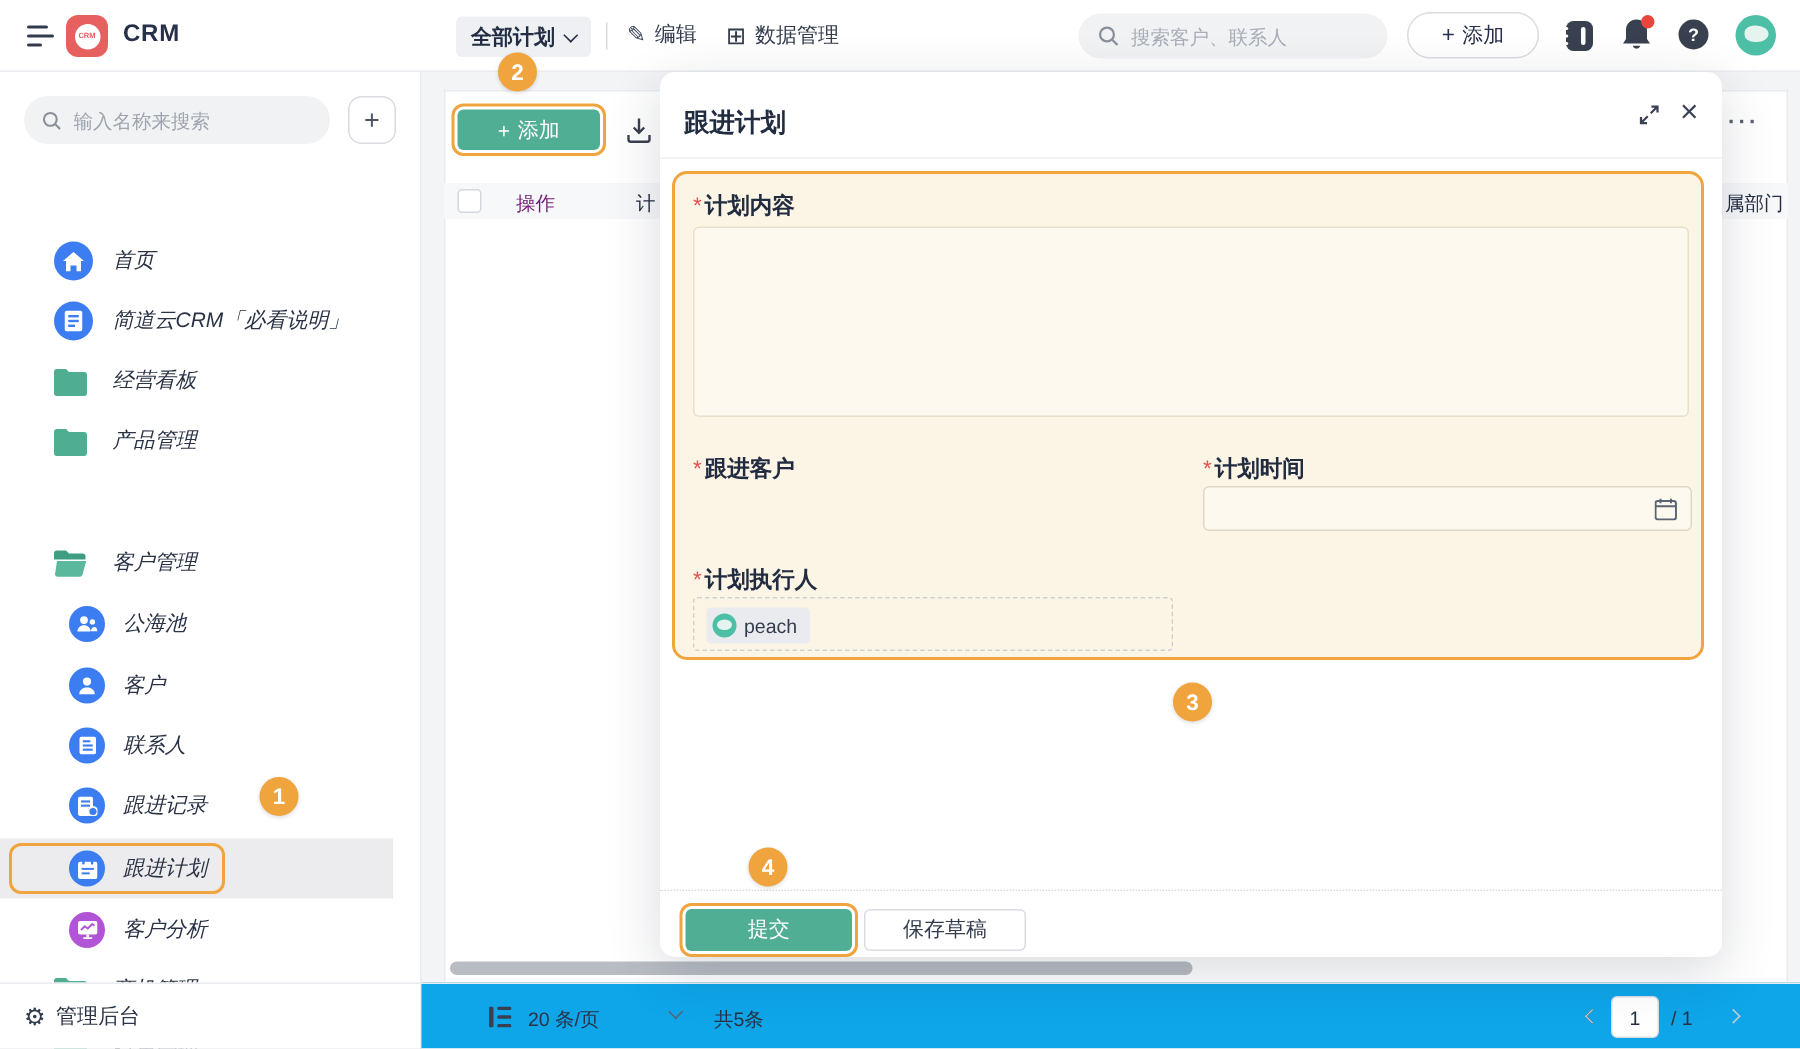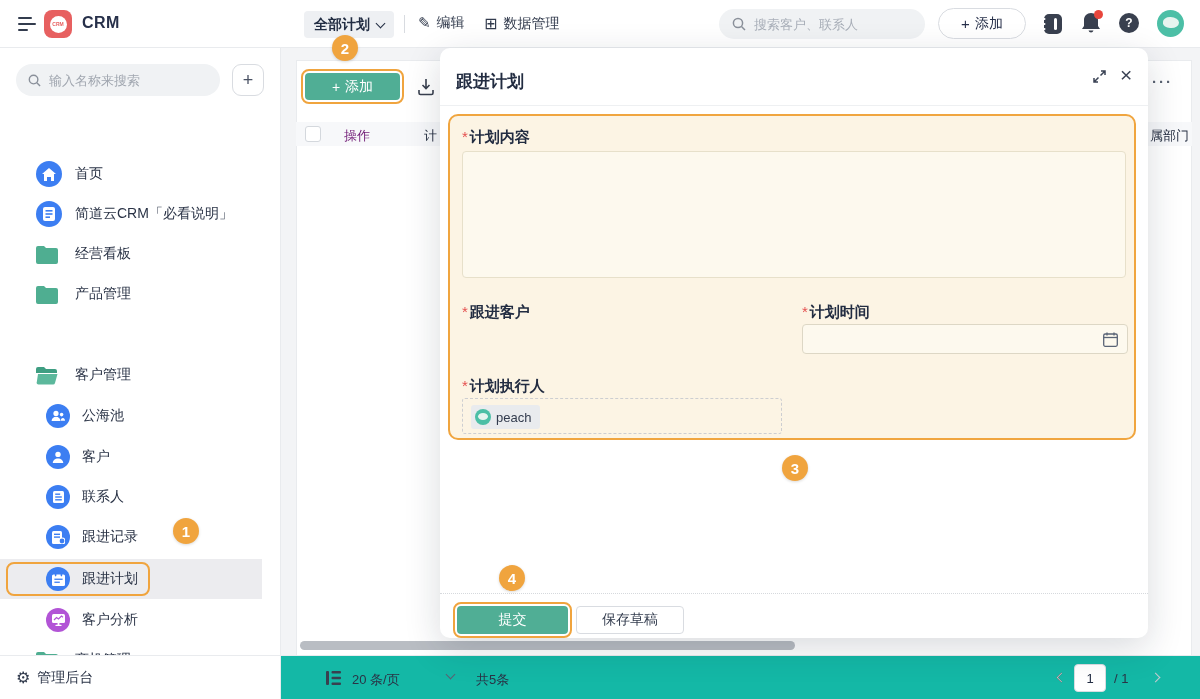--- a/index.html
+++ b/index.html
@@ -26,21 +26,21 @@
   .avatar { width:27px; height:27px; border-radius:50%; background:#4cbfa6; position:relative; overflow:hidden; }
   .avatar:after { content:""; position:absolute; left:6px; top:7px; width:16px; height:11px; background:#e6f4ef; border-radius:50% 60% 55% 50%; }
 
   
   .sidebar { position:absolute; left:0; top:48px; width:280px; height:607px; background:#fff; z-index:2; }
   .vdivider { position:absolute; left:280px; top:48px; width:1px; height:651px; background:#e9ebee; z-index:6; }
   .sb-search { position:absolute; left:16px; top:16px; width:204px; height:32px; border-radius:16px; background:#f0f2f4; display:flex; align-items:center; gap:8px; padding:0 12px; color:#a0a6af; }
   .sb-search input { border:none; outline:none; background:transparent; font-size:13px; width:150px; font-family:inherit; }
   .sb-search input::placeholder { color:#a0a6af; }
   .sb-plus { position:absolute; left:232px; top:16px; width:32px; height:32px; border-radius:9px; border:1px solid #d9dce1; background:#fff; font-size:18px; color:#4a5264; display:flex; align-items:center; justify-content:center; cursor:pointer; }
-  .sb-item { position:absolute; left:0; width:262px; height:40px; display:flex; align-items:center; font-size:14px; color:#2a3346; cursor:pointer; }
+  .sb-item { position:absolute; left:0; width:262px; height:40px; display:flex; align-items:center; font-size:14px; color:#2a3346; cursor:pointer;font-style:italic; }
   .sb-item .txt { position:absolute; left:75px; white-space:nowrap; }
   .sb-item.sub .txt { left:82px; }
   .cicon { position:absolute; left:36px; width:26px; height:26px; border-radius:50%; display:flex; align-items:center; justify-content:center; }
   .sub .cicon { left:46px; width:24px; height:24px; }
   .ficon { position:absolute; left:36px; width:22px; height:19px; }
   .sel-bg { position:absolute; left:0; top:511px; width:262px; height:40px; background:#ececef; }
   .sel-ring { position:absolute; left:6px; top:514px; width:144px; height:34px; border:2px solid #f0a43e; border-radius:8px; }
   .sb-bottom { position:absolute; left:0; top:655px; width:280px; height:44px; background:#fff; z-index:5; display:flex; align-items:center; gap:7px; padding-left:16px; font-size:14px; color:#2a3346; border-top:1px solid #e9ebee; cursor:pointer; }
 
   
@@ -51,21 +51,21 @@
   .rowline { position:absolute; left:296px; width:896px; height:0; border-top:1px solid #eceef1; }
   .colline { position:absolute; top:122px; width:0; height:204px; border-left:1px solid #eceef1; }
   .cb { position:absolute; width:16px; height:16px; border:1px solid #d4d8dd; border-radius:3px; background:#fff; cursor:pointer; }
   .donebtn { position:absolute; width:62px; height:24px; border:1px solid #8ed0b6; border-radius:4px; color:#52b199; background:#fff; font-size:13px; display:flex; align-items:center; justify-content:center; cursor:pointer; }
   .donebtn.dis { border-color:#e3e6ea; color:#c8ccd2; cursor:default; }
   .cellt { position:absolute; font-size:13px; color:#2a3346; }
   .linkt { position:absolute; font-size:13px; color:#4d7ce8; cursor:pointer; }
   .hscroll { position:absolute; left:300px; top:641px; width:495px; height:9px; border-radius:5px; background:#b9bdc3; z-index:3; cursor:pointer; }
 
   
-  .bottombar { position:absolute; left:280px; top:655px; width:920px; height:44px; background:#14b8a6; border-top:1px solid #e9ebee; z-index:5; }
+  .bottombar { position:absolute; left:280px; top:655px; width:920px; height:44px; background:#0ea5e9; border-top:1px solid #e9ebee; z-index:5; }
   .pgtext { position:absolute; font-size:13px; color:#2a3346; }
   .pgbox { position:absolute; left:794px; top:8px; width:32px; height:28px; border:1px solid #d9dce1; border-radius:4px; background:#fff; font-size:13px; color:#222d43; display:flex; align-items:center; justify-content:center; }
   .pgnav { position:absolute; color:#c6cacf; cursor:pointer; }
 
   
   .modal { position:absolute; left:440px; top:48px; width:708px; height:590px; background:#fff; border-radius:10px; box-shadow:0 10px 36px rgba(20,30,50,.16); z-index:40; }
   .m-title { position:absolute; left:16px; top:22px; font-size:17px; font-weight:bold; color:#222c41; }
   .m-hline { position:absolute; left:0; top:57px; width:708px; height:0; border-top:1px solid #eef0f2; }
   .formbox { position:absolute; left:8px; top:66px; width:688px; height:326px; border:2px solid #f0a53f; border-radius:10px; background:#fcf4e4; }
   .flabel { position:absolute; font-size:15px; font-weight:bold; color:#222c41; }

